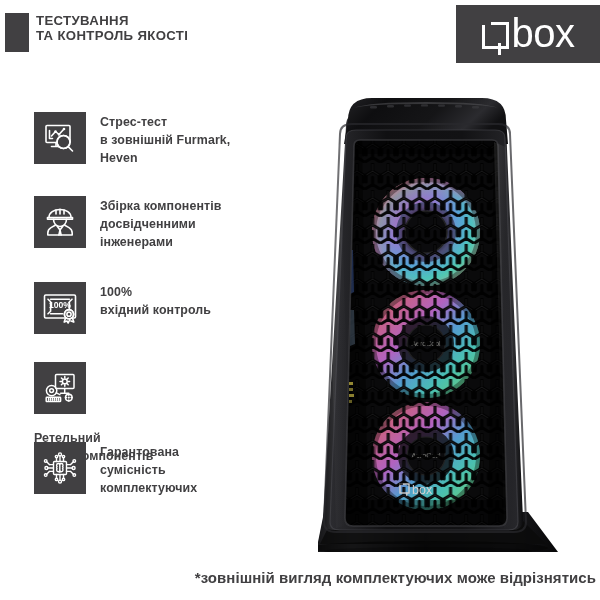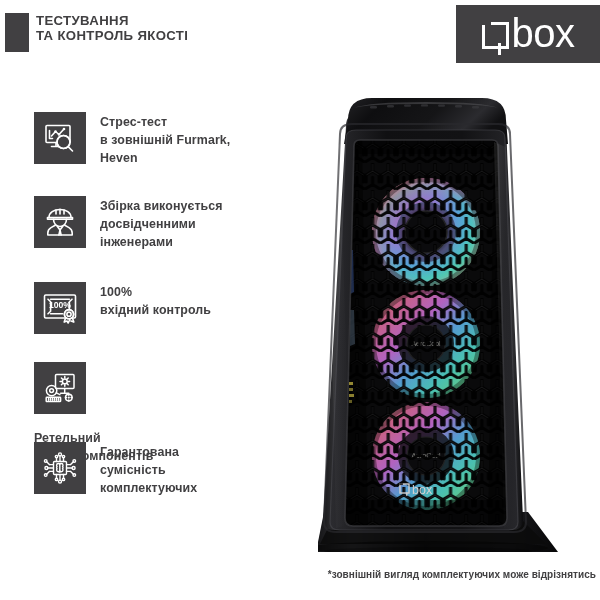--- a/index.html
+++ b/index.html
@@ -152,21 +152,21 @@
   }
 
   
   .footer-note {
     position: absolute;
     left: 0;
     top: 569px;
     width: 596px;
     text-align: right;
     color: #414042;
-    font-size: 10px;
+    font-size: 15px;
     font-weight: bold;
     letter-spacing: 0.05px;
   }
 </style>
 </head>
 <body>
 
 <div class="page">
 
   <div class="header">
@@ -207,21 +207,21 @@
         <svg width="34" height="34" viewBox="0 0 34 34" fill="none" stroke="#ffffff" stroke-width="1.6" stroke-linecap="round" stroke-linejoin="round">
           <path d="M6 12.5c0-5 4.9-8 11-8s11 3 11 8"></path>
           <path d="M4.5 12.5h25v1.8h-25z"></path>
           <path d="M13 5.3V9M21 5.3V9M17 4.3V9"></path>
           <path d="M10.5 14.3c0 4.2 2.9 7.2 6.5 7.2s6.5-3 6.5-7.2"></path>
           <path d="M12.2 20.2L8 22.6c-2 1.1-3.2 3.2-3.2 5.5V30h24.4v-1.9c0-2.3-1.2-4.4-3.2-5.5l-4.2-2.4"></path>
           <path d="M14.2 21.2L17 25l2.8-3.8"></path>
           <path d="M17 25l-1.1 5M17 25l1.1 5"></path>
         </svg>
       </div>
-      <div class="feature-text">Збірка виконується
+      <div class="feature-text">Збірка компонентів
 досвідченними
 інженерами</div>
     </div>
 
     <div class="feature" style="top:170px;">
       <div class="feature-icon">
         <svg width="36" height="34" viewBox="0 0 36 34" fill="none" stroke="#ffffff" stroke-width="1.6" stroke-linecap="round" stroke-linejoin="round">
           <rect x="2.5" y="4" width="31" height="23" rx="1.2"></rect>
           <path d="M6 8.2l2.6 2.6v9.4L6 22.8M30 8.2l-2.6 2.6v9.4l2.6 2.4"></path>
           <path d="M8.6 8.2h18.8M8.6 22.8h12"></path>

